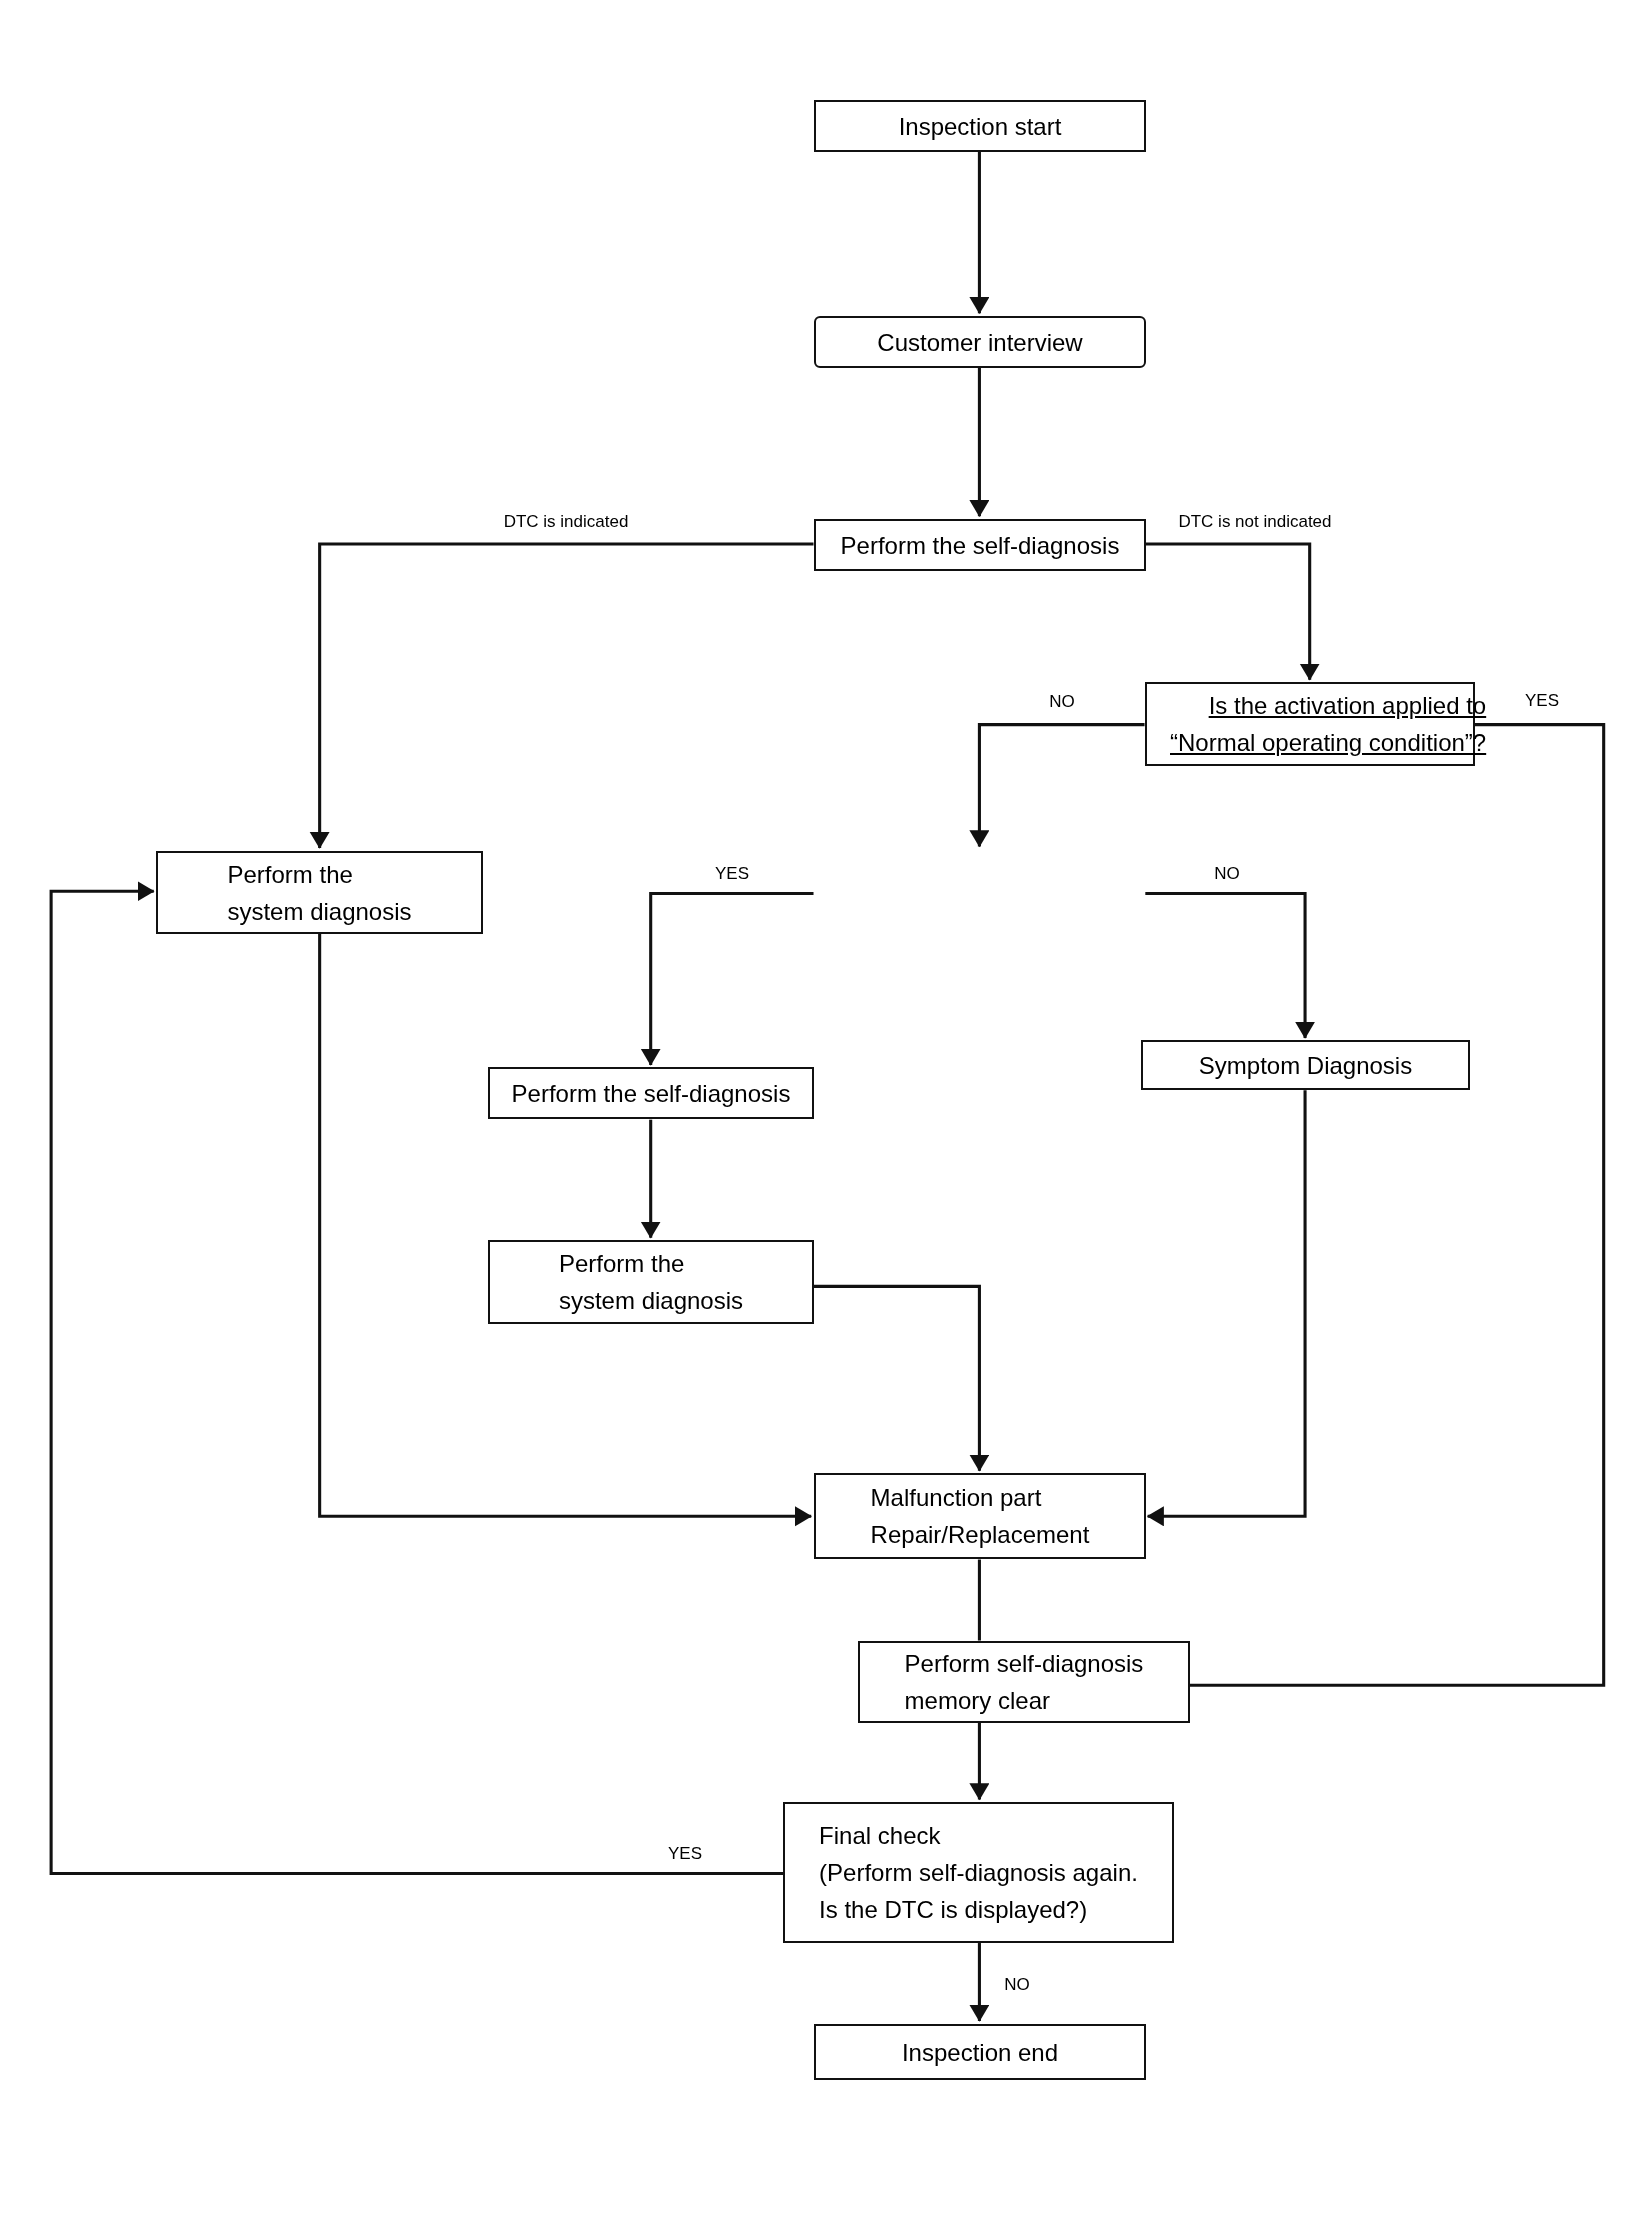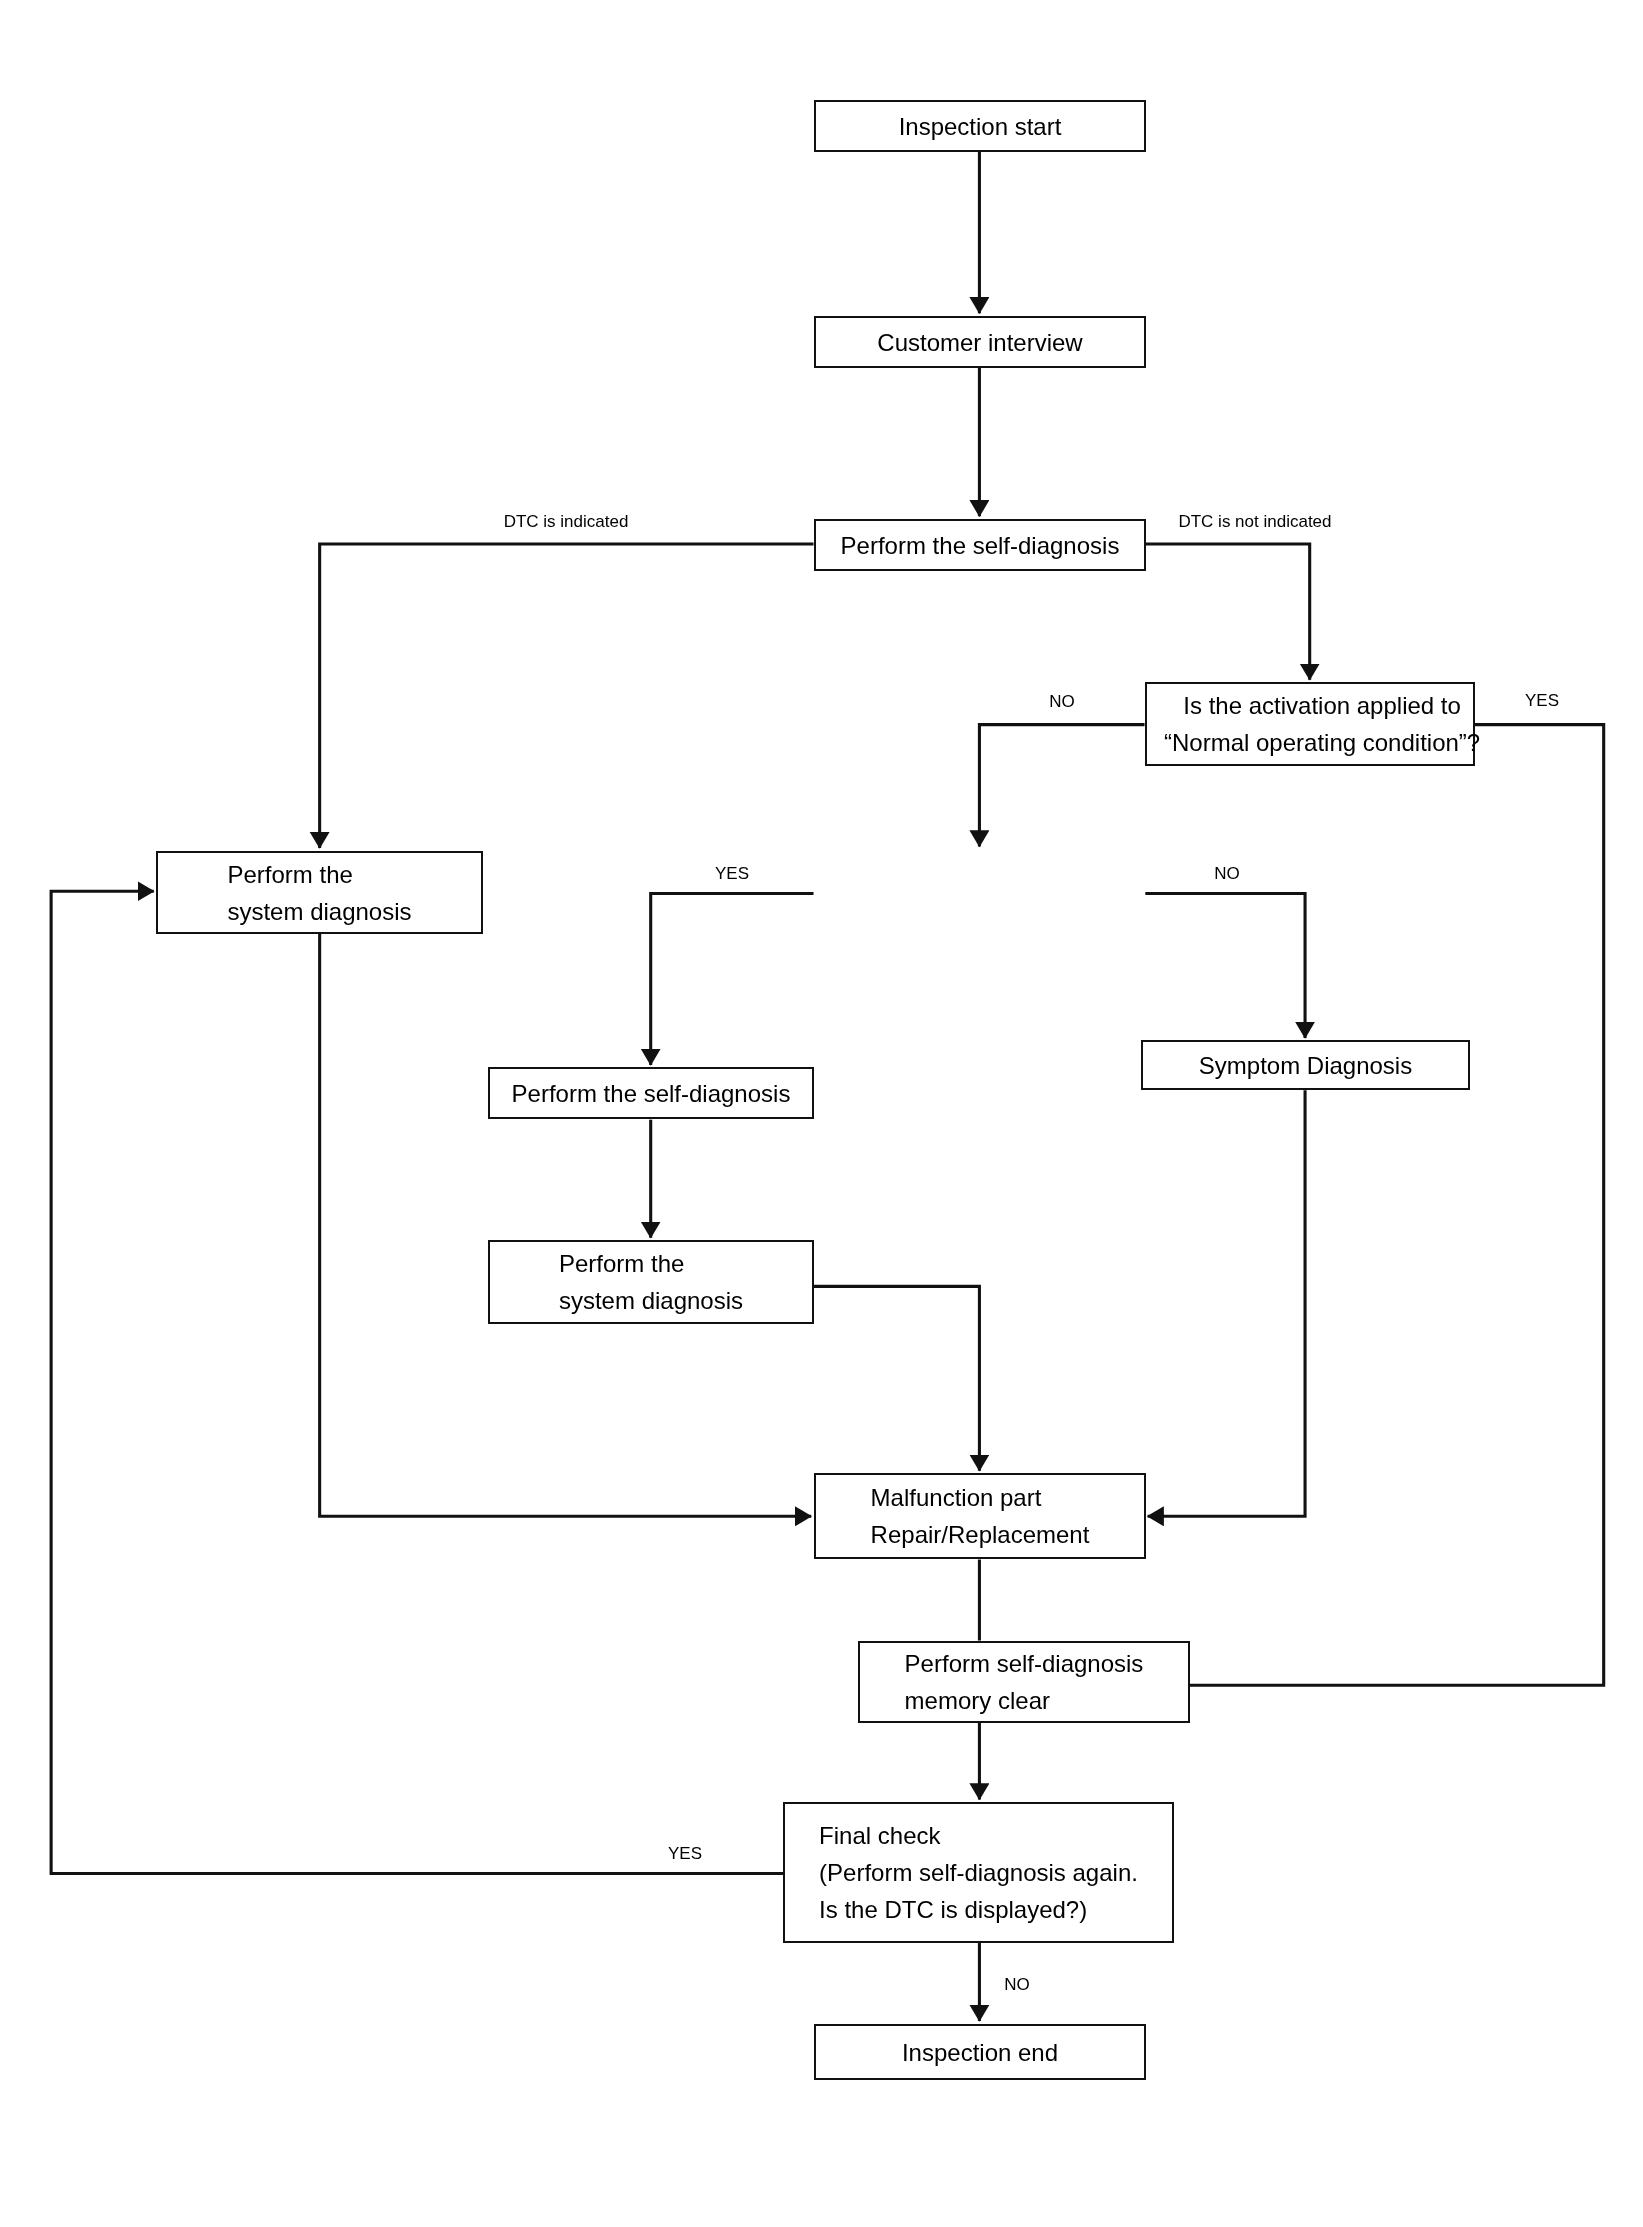--- a/index.html
+++ b/index.html
@@ -40,23 +40,24 @@
   }
   .node .center-line {
     width: 100%;
     text-align: center;
   }
   .node .block {
     margin: 0 auto;
     text-align: left;
   }
   .node .block-left {
-    margin-left: 17px;
+    margin-left: 23px;
     margin-right: auto;
-    text-align: center;
+    text-align: right;
+    text-decoration: underline;
   }
   .edge-label {
     position: absolute;
     transform: translate(-50%, -50%);
     font-size: 17px;
     line-height: 28px;
     white-space: nowrap;
   }
 </style>
 </head>
@@ -85,21 +86,21 @@
     <polyline points="1269,2021 1269,2126"></polyline>
     <polyline points="1269,2232 1269,2332" marker-end="url(#arw)"></polyline>
     <polyline points="1015,2428 66,2428 66,1155 199,1155" marker-end="url(#arw)"></polyline>
     <polyline points="1269,2518 1269,2619" marker-end="url(#arw)"></polyline>
   </svg>
 
   <div class="node" style="left:814px; top:100px; width:332px; height:52px;">
     <span class="center-line">Inspection start</span>
   </div>
 
-  <div class="node" style="left:814px; top:316px; width:332px; height:52px;">
+  <div class="node" style="left:814px; top:316px; width:332px; height:52px;border-radius:6px;">
     <span class="center-line">Customer interview</span>
   </div>
 
   <div class="node" style="left:814px; top:519px; width:332px; height:52px;">
     <span class="center-line">Perform the self-diagnosis</span>
   </div>
 
   <div class="node" style="left:1145px; top:682px; width:330px; height:84px;">
     <div class="block-left">
       <div>Is the activation applied to</div>

